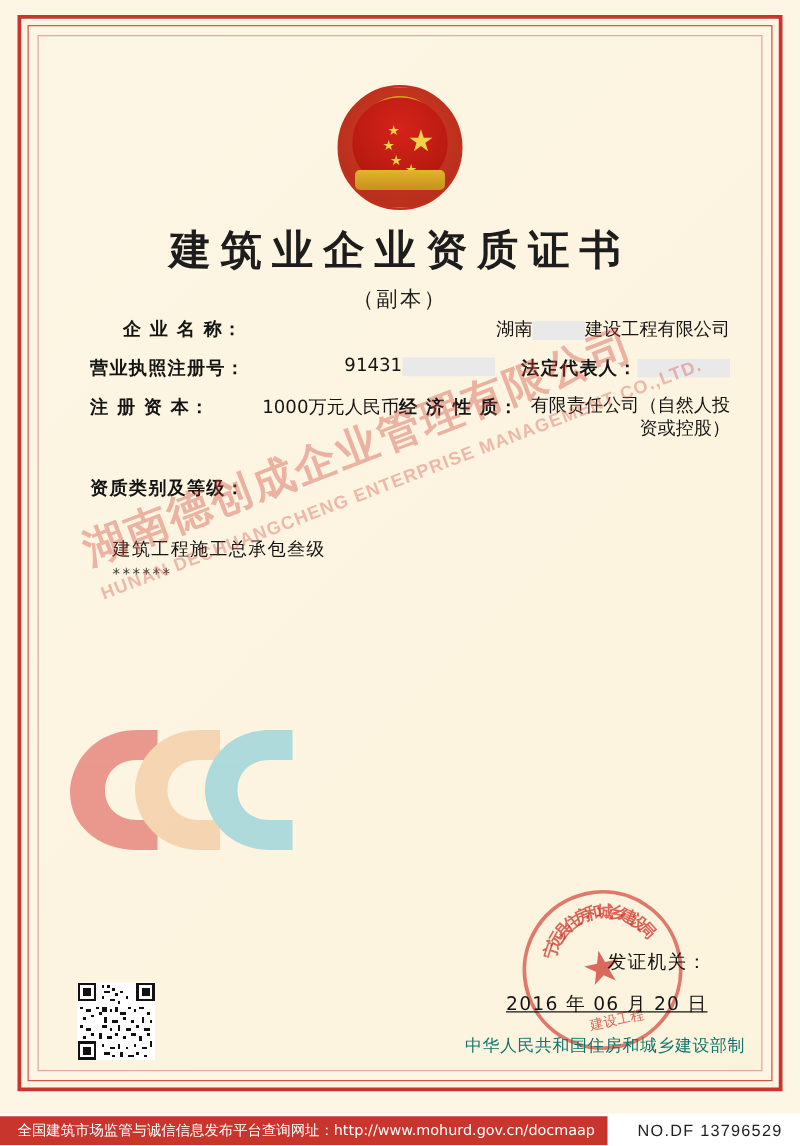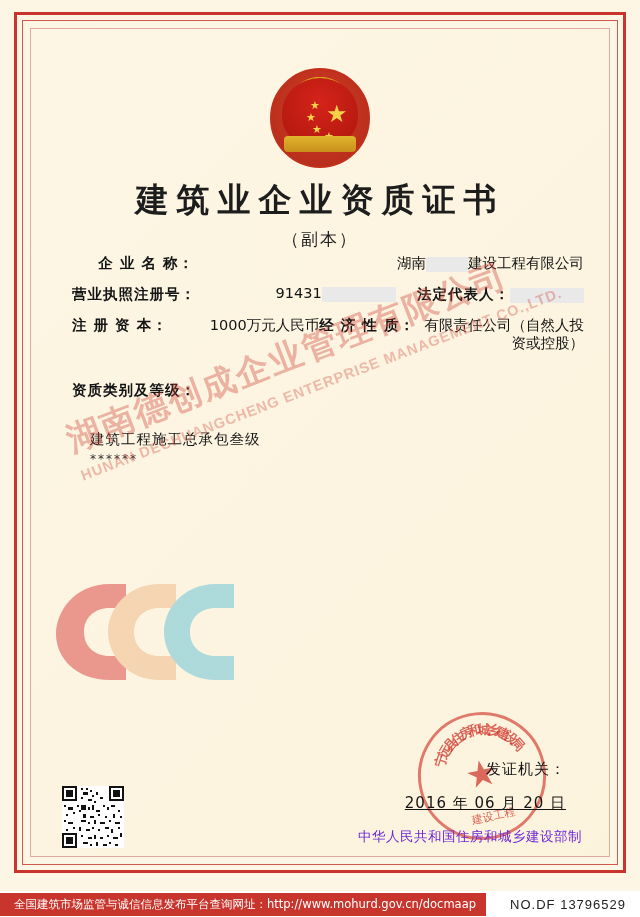--- a/index.html
+++ b/index.html
@@ -303,25 +303,25 @@
     right: 74px;
     top: 794px;
     font-family: "DejaVu Sans", sans-serif;
     font-size: 15px;
     color: #141414;
     letter-spacing: 1px;
     text-decoration: underline;
   }
   .ministry {
     position: absolute;
-    right: 58px;
+    right: 44px;
     top: 828px;
     font-family: "DejaVu Sans", sans-serif;
     font-size: 13.5px;
-    color: #6d28d9;
+    color: #0f766e;
     letter-spacing: 0.5px;
     text-align: right;
   }
 
   
   .qr {
     position: absolute;
     left: 62px;
     top: 786px;
     width: 62px;

